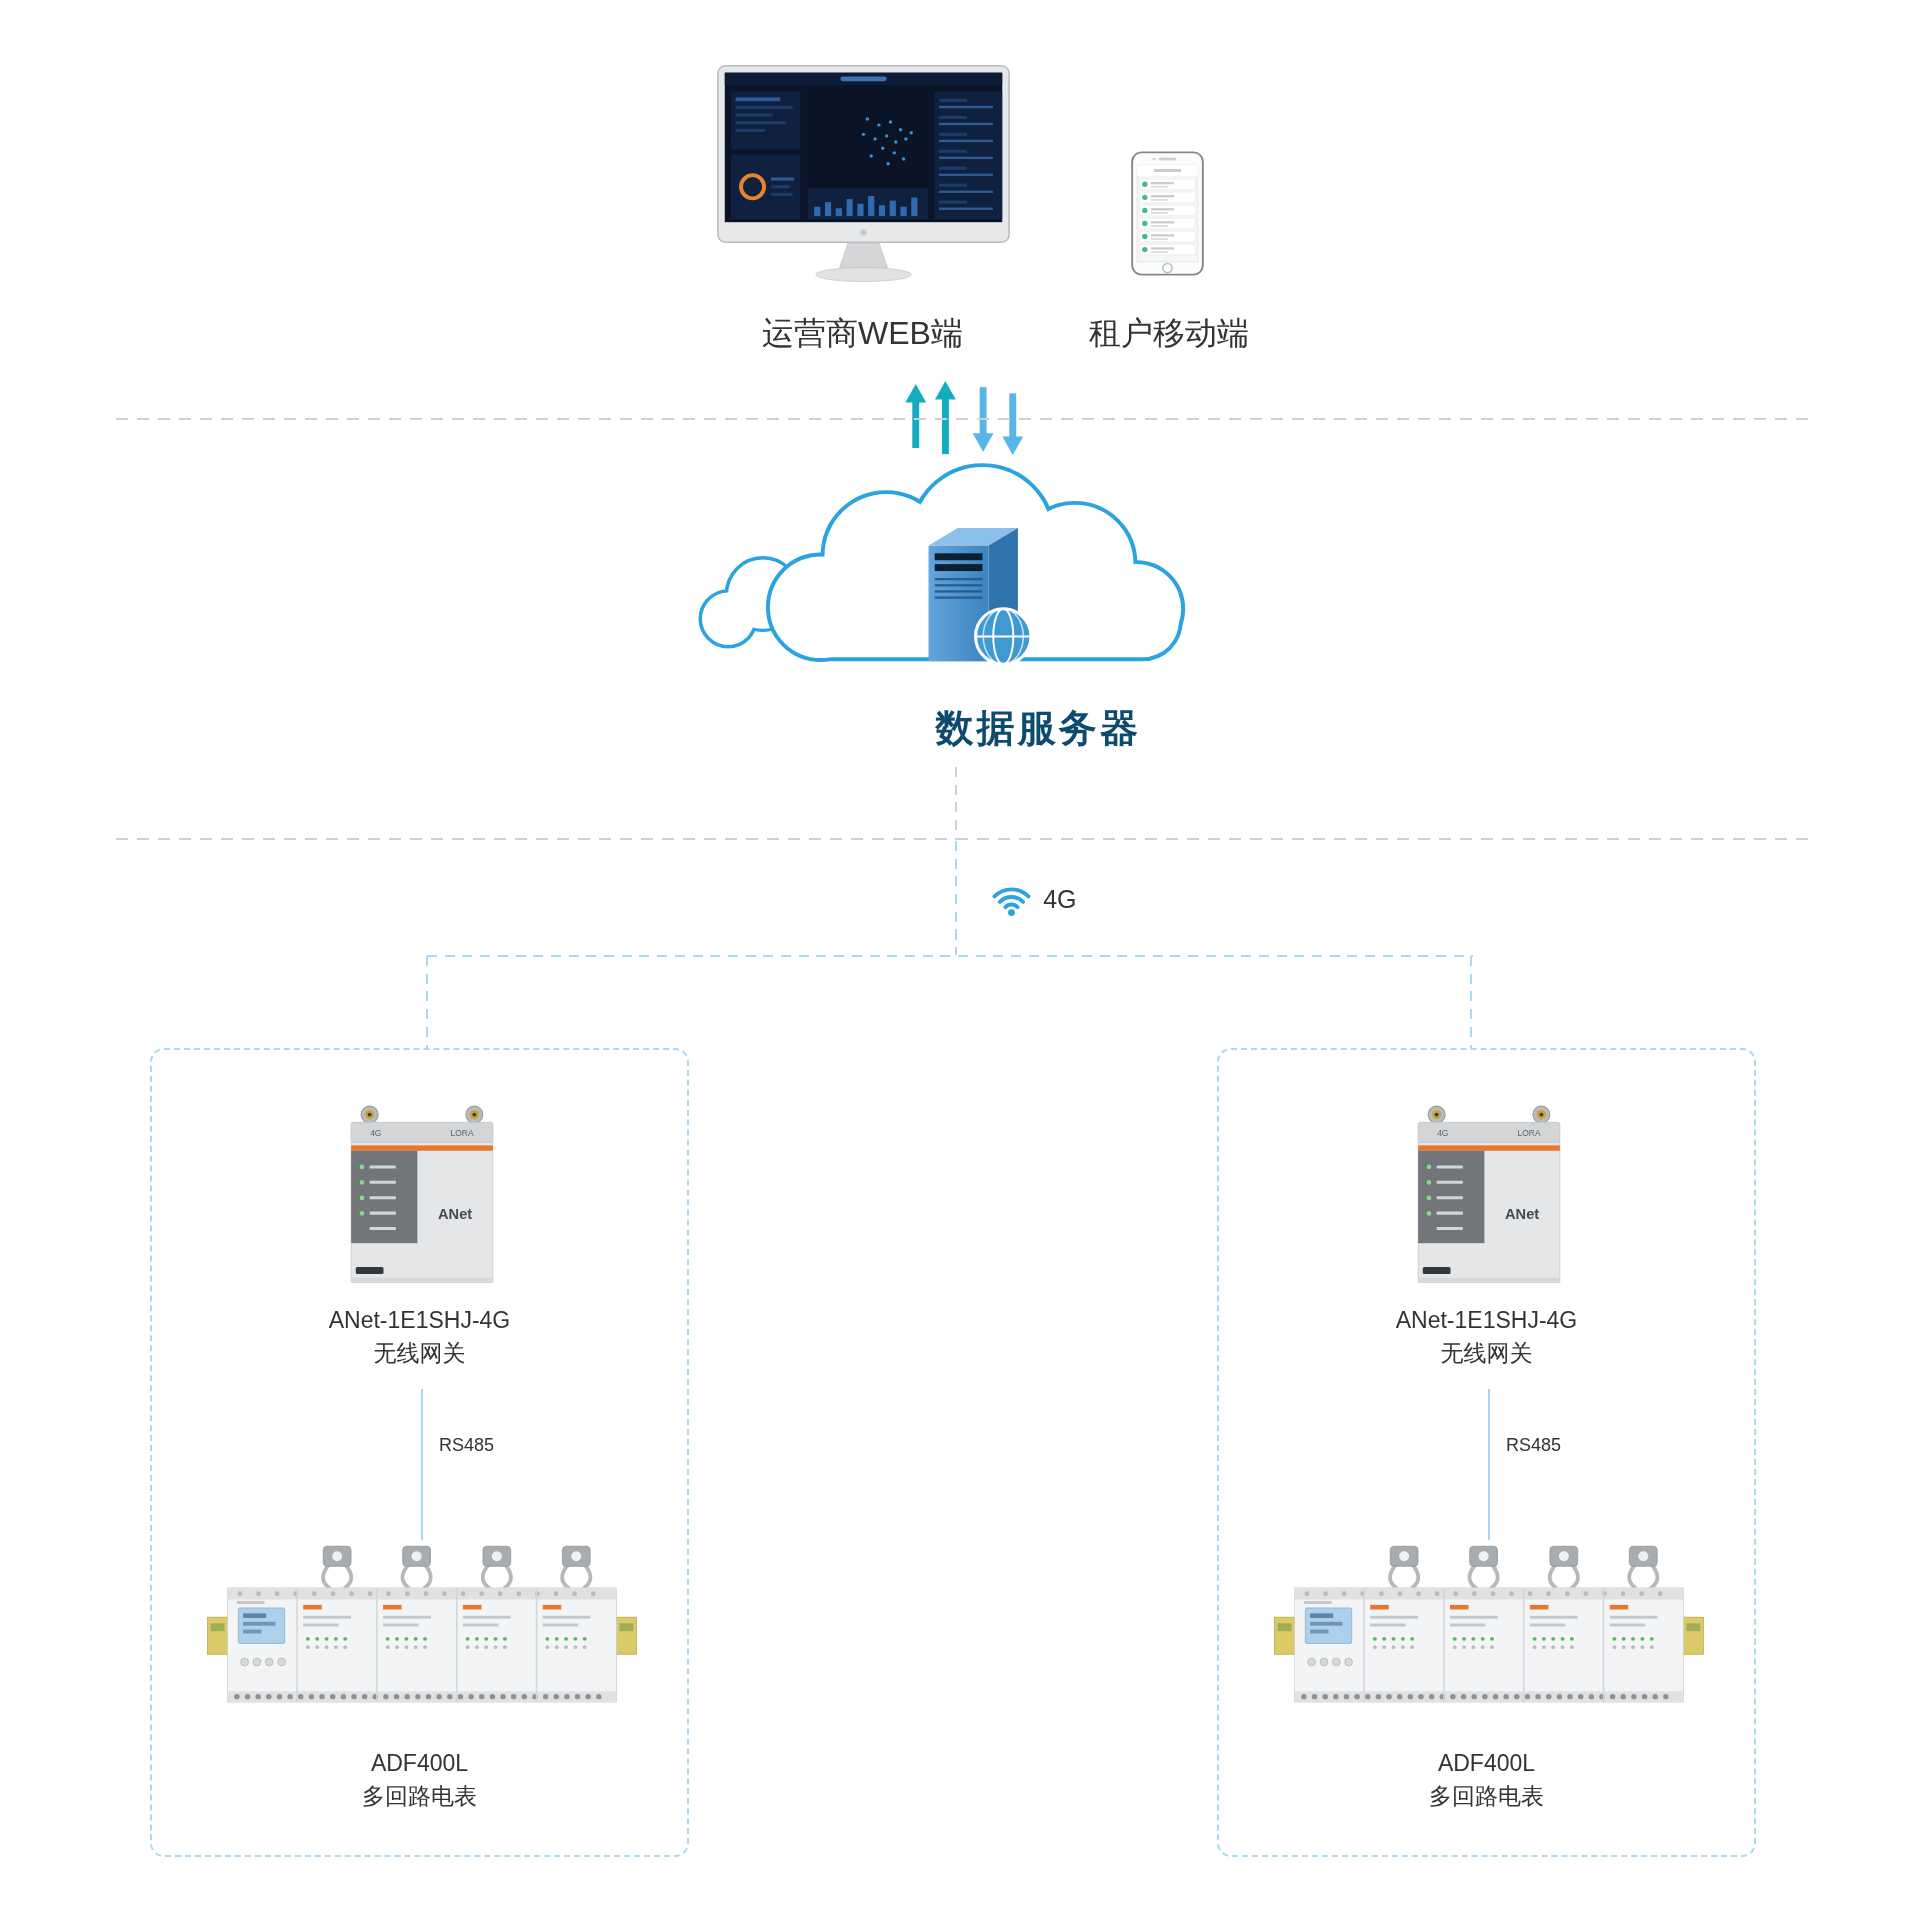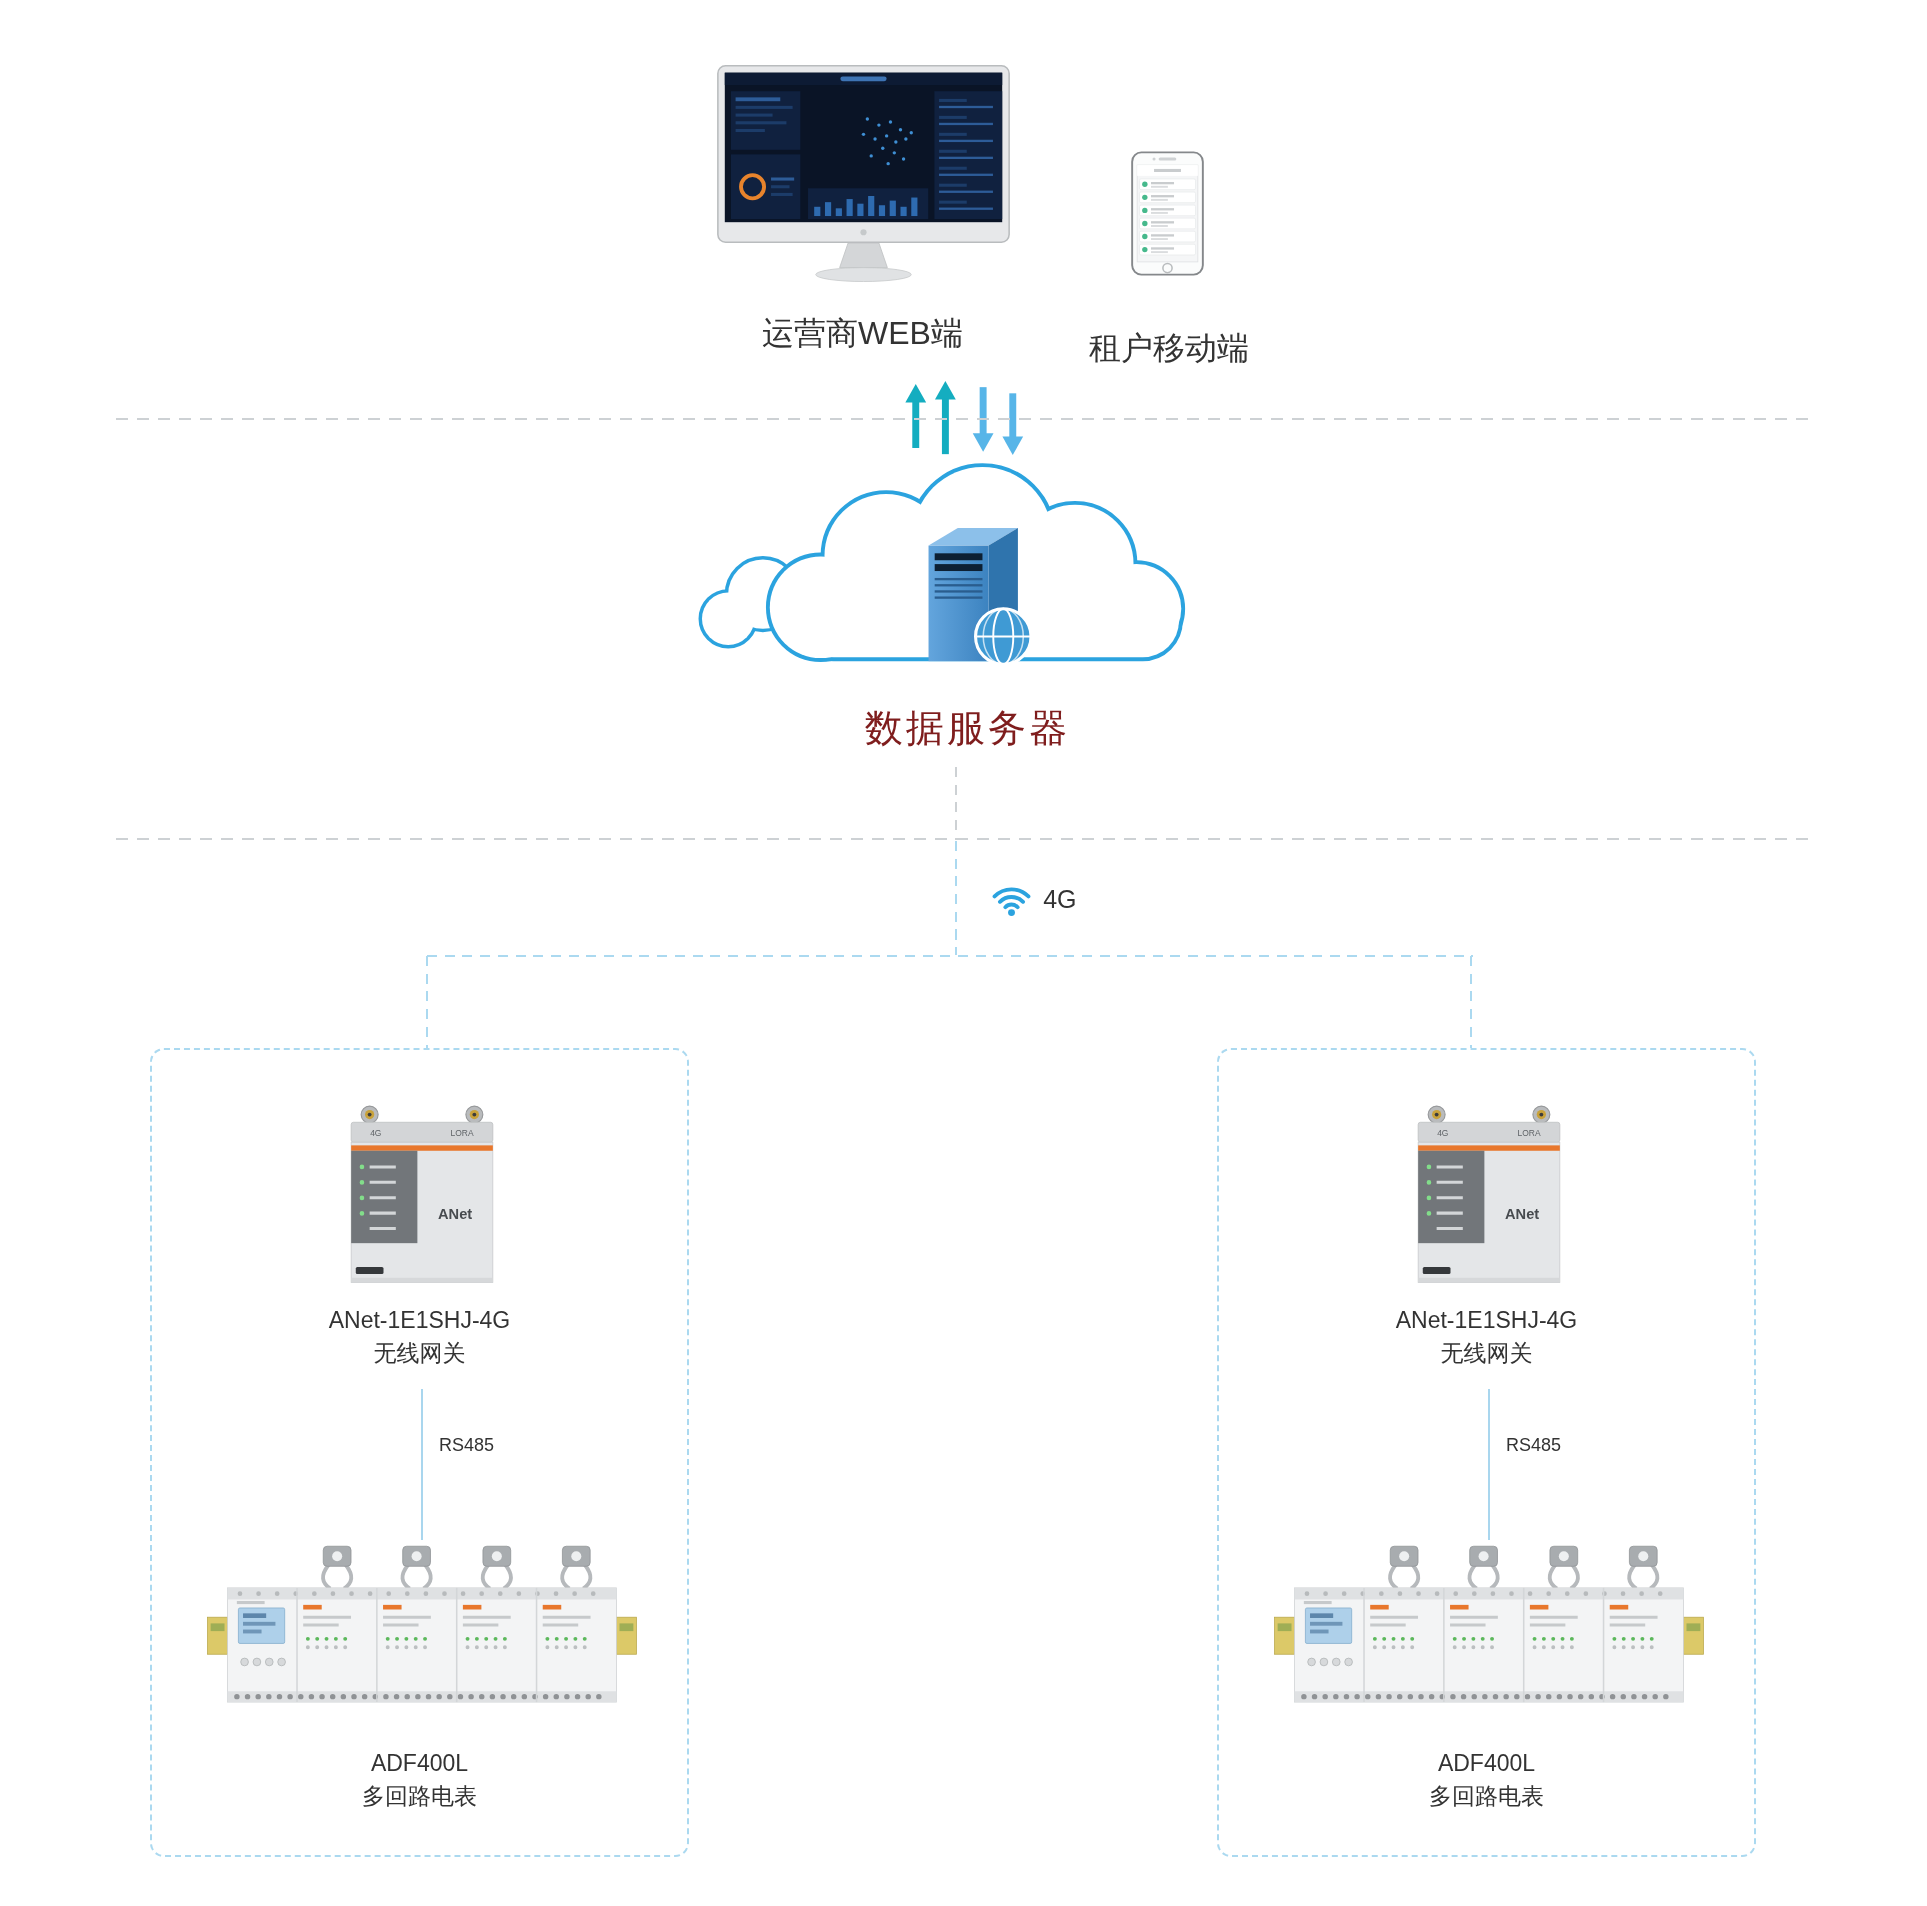--- a/index.html
+++ b/index.html
@@ -11,21 +11,21 @@
   
   .dash-h   { height:2.3px; background:repeating-linear-gradient(90deg,#cdd1d4 0 12.3px,transparent 12.3px 21px); }
   .dash-v   { width:2.3px;  background:repeating-linear-gradient(180deg,#cdd1d4 0 10px,transparent 10px 17.7px); }
   .dash-h-b { height:2.3px; background:repeating-linear-gradient(90deg,#abd9f0 0 10px,transparent 10px 17.7px); }
   .dash-v-b { width:2.3px;  background:repeating-linear-gradient(180deg,#abd9f0 0 10px,transparent 10px 17.7px); }
   .solid-v-b { width:2.3px; background:#a9d6ee; }
 
   .group-box { border:2.3px dashed #abd9f0; border-radius:14px; background:#fff; }
 
   .t-label  { font-size:32px; color:#333; text-align:center; }
-  .srv-label{ font-size:38px; font-weight:400; color:#7f1d1d; text-align:center; letter-spacing:3.1px; }
+  .srv-label{ font-size:38px; font-weight:700; color:#0c4a6e; text-align:right; letter-spacing:3.1px; }
   .dev-label{ font-size:23px; color:#333; text-align:center; line-height:1.42; }
   .sm-label { font-size:18px; color:#333; }
   .wifi-row { display:flex; align-items:center; gap:9.2px; }
 </style>
 </head>
 <body>
 
 <svg width="0" height="0" style="position:absolute" aria-hidden="true">
   <defs>
     <linearGradient id="srvg" x1="0" y1="0" x2="1" y2="0">
@@ -230,21 +230,21 @@
         <rect x="26" y="113" width="22" height="2.5" fill="#dadcde"></rect>
       <rect x="11" y="121" width="73" height="14" rx="2" fill="#fff" stroke="#e8eaec"></rect>
         <circle cx="18" cy="128" r="3.5" fill="#46b98c"></circle>
         <rect x="26" y="125" width="30" height="3" fill="#c9ccce"></rect>
         <rect x="26" y="130" width="22" height="2.5" fill="#dadcde"></rect>
     </g>
     <circle cx="47.5" cy="152" r="6" fill="none" stroke="#b9bcbe" stroke-width="2"></circle>
   </svg>
 
   <div class="abs t-label" style="left:697px; top:312px; width:331px;">运营商WEB端</div>
-  <div class="abs t-label" style="left:1063px; top:312px; width:212px;margin-top:15px;">租户移动端</div>
+  <div class="abs t-label" style="left:1063px; top:312px; width:212px;">租户移动端</div>
 
   <svg class="abs" style="left:903px; top:381px;" width="131" height="77" viewBox="0 0 170 100">
     <g fill="#14adc0">
       <polygon points="16.5,4 3,28 30,28"></polygon>
         <rect x="12" y="27" width="9" height="60"></rect>
       <polygon points="55,0 41.5,24 68.5,24"></polygon>
         <rect x="50.5" y="23" width="9" height="72"></rect>
     </g>
     <g fill="#57b5e8">
       <rect x="99.5" y="8" width="9" height="61"></rect>

